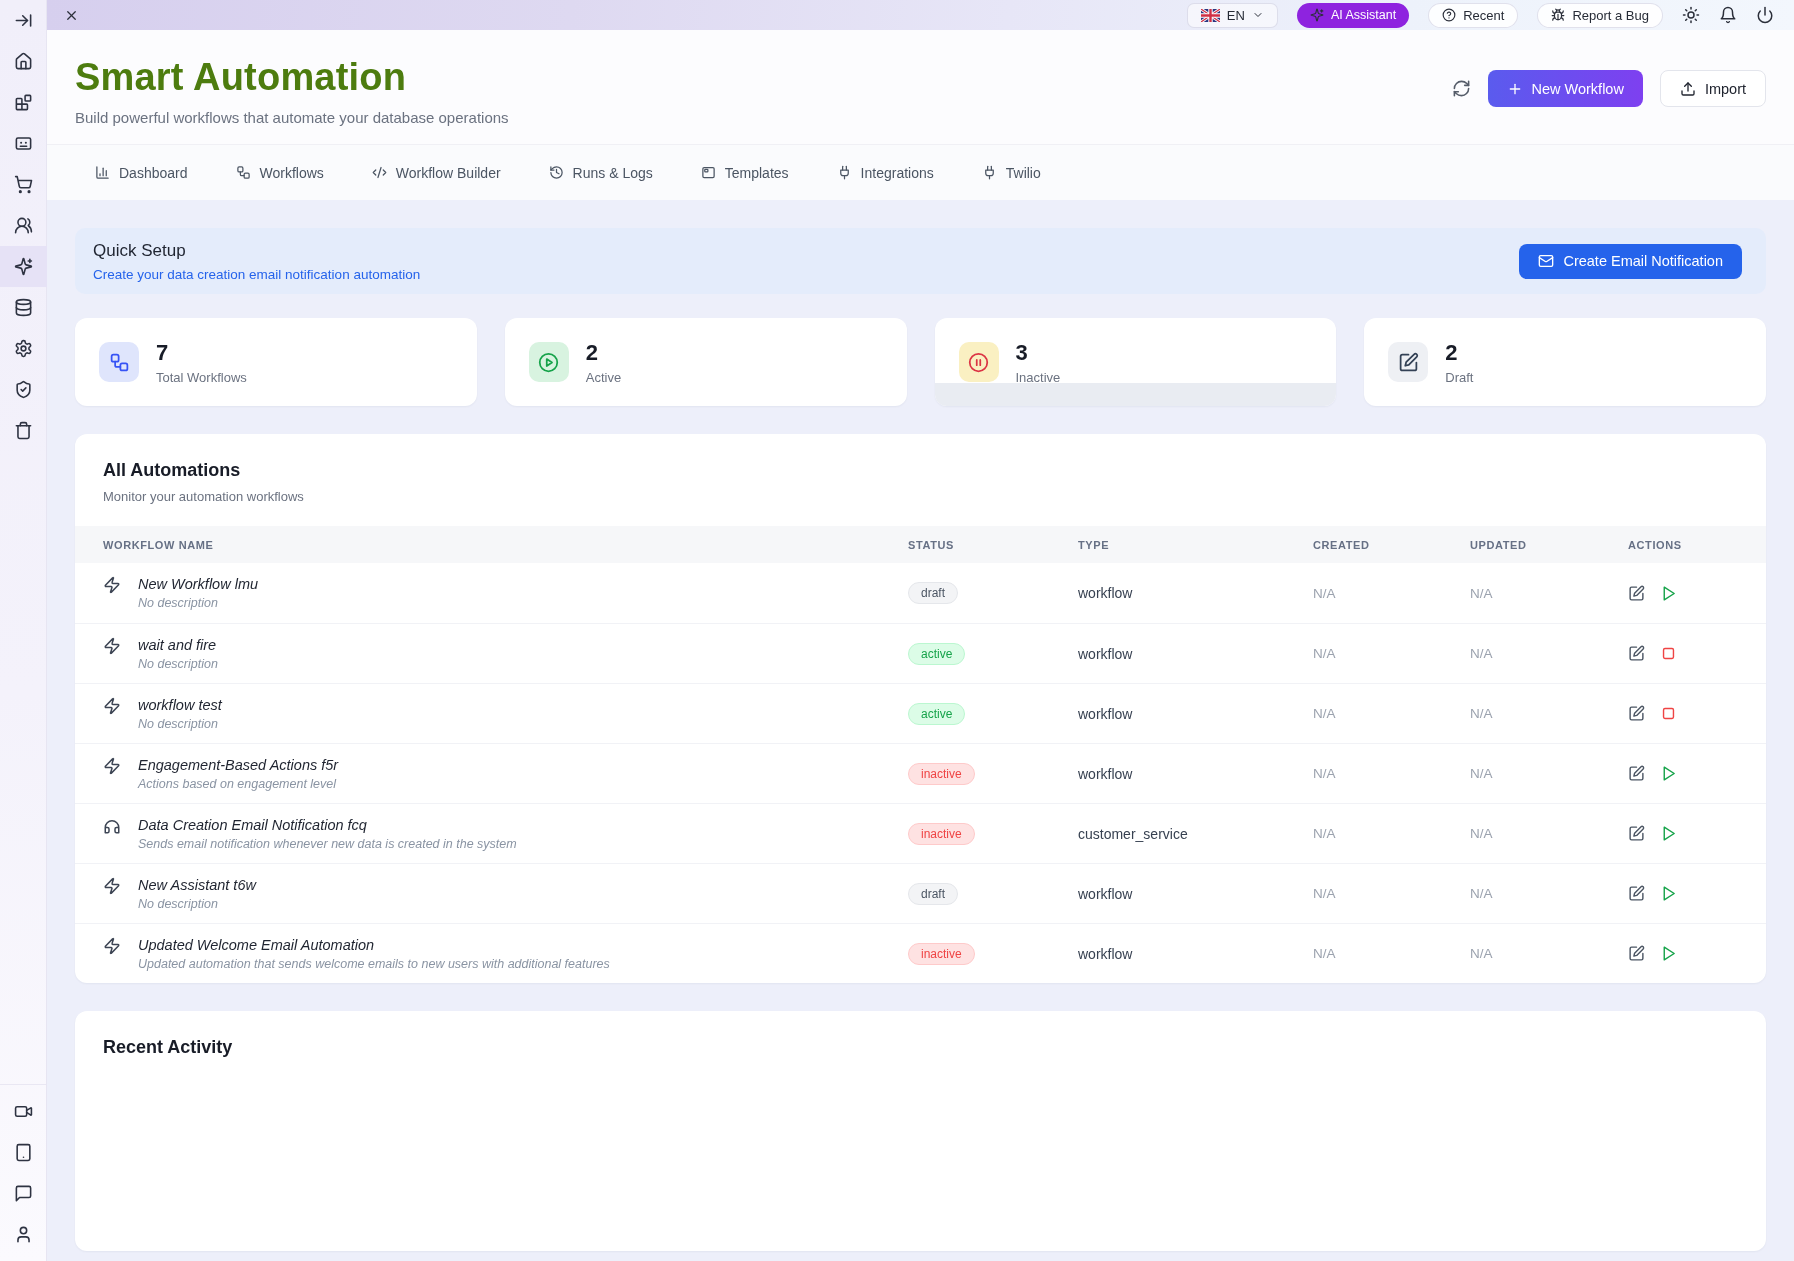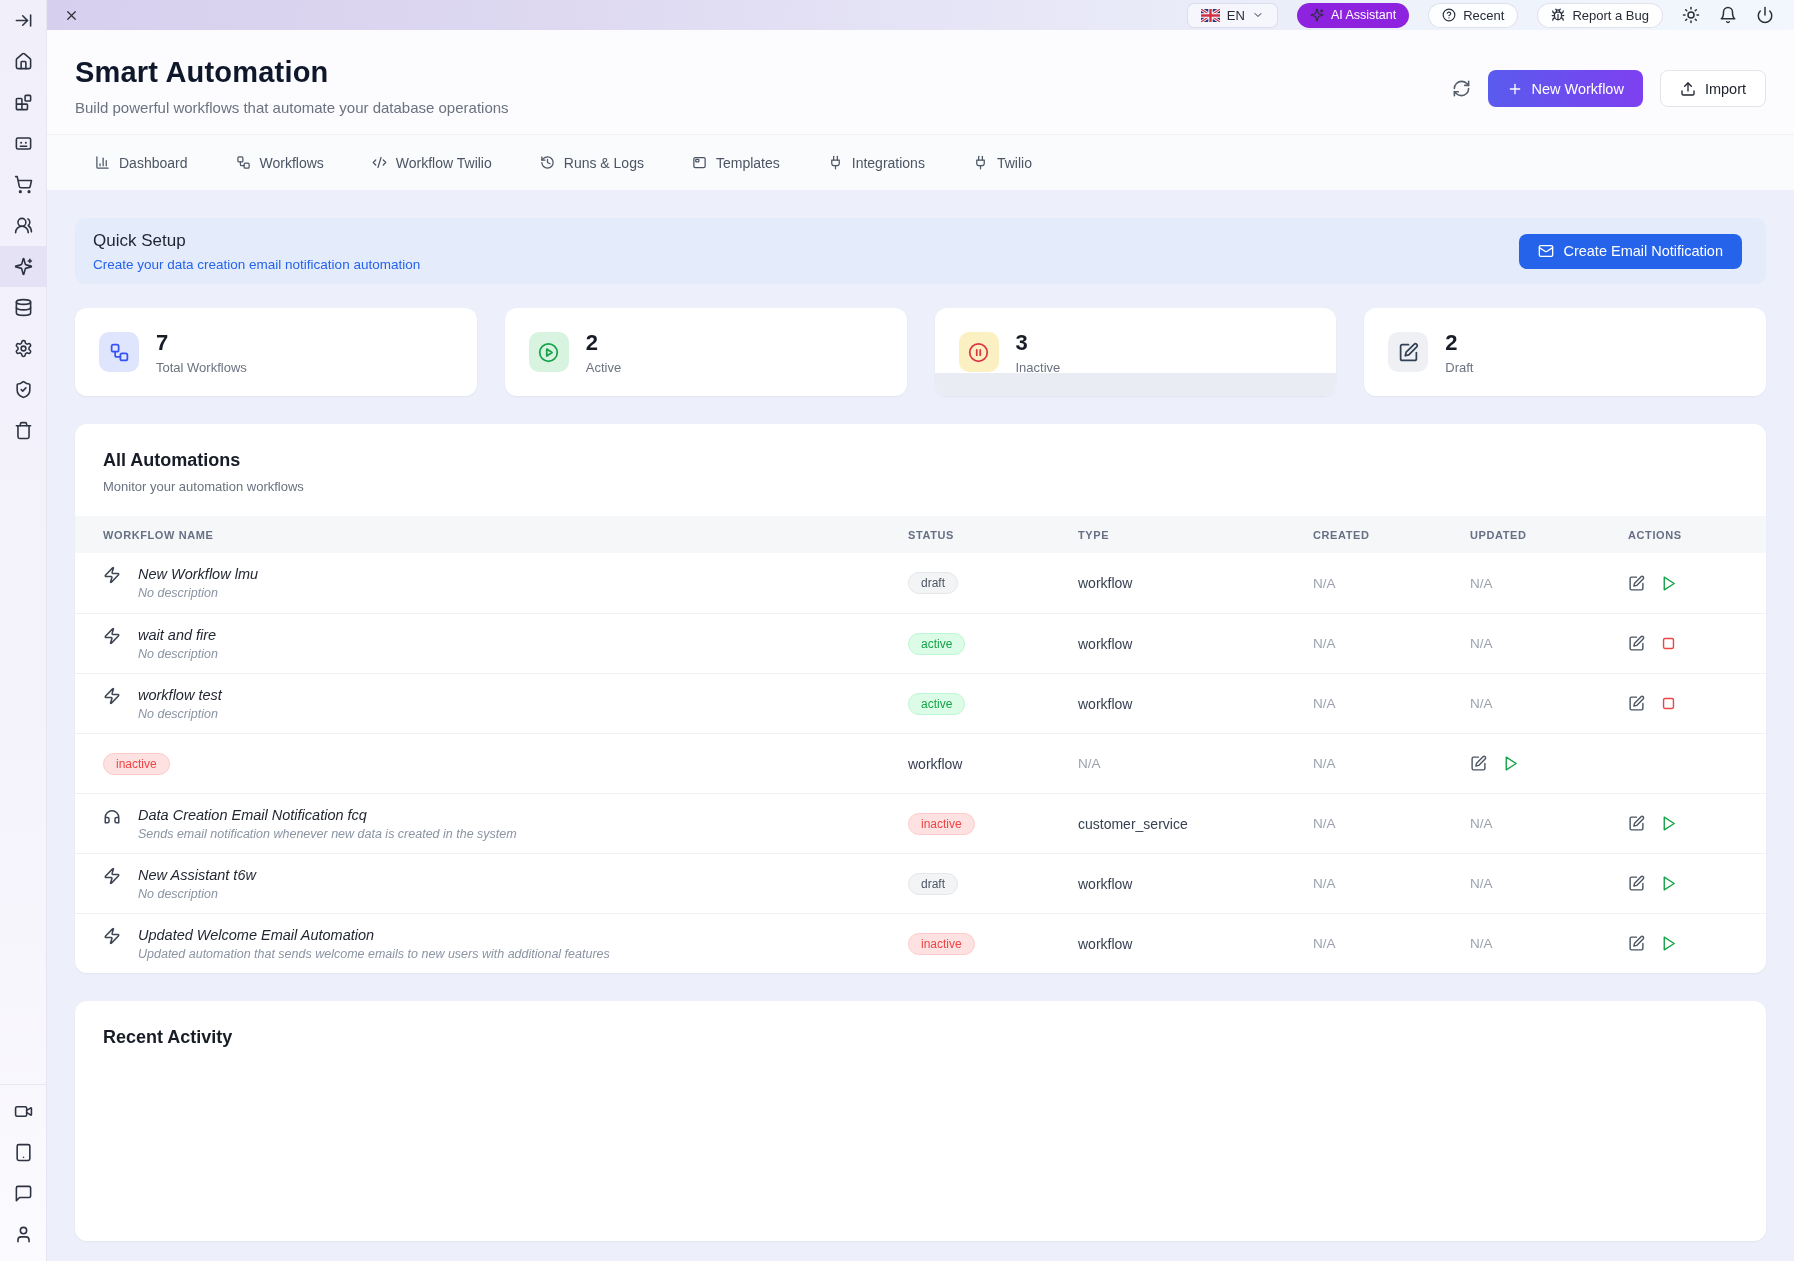--- a/index.html
+++ b/index.html
@@ -28,21 +28,21 @@
   .pill { display:inline-flex; align-items:center; gap:7px; height:25px; padding:0 13px; border-radius:999px;
     background:rgba(255,255,255,.88); border:1px solid rgba(200,200,220,.55); font-size:13px; color:#262b36; cursor:pointer; }
   .lang-pill { border-radius:7px; background:rgba(255,255,255,.55); }
   .ai-pill { background:#8e23df; border:none; color:#ffffff; font-size:12.5px; }
   .tb-iconbtn { width:18px; height:18px; cursor:pointer; }
   #close-btn { width:15px; height:15px; color:#333; cursor:pointer; }
 
   
   #header-zone { background:#fcfcfe; }
   #page-head { display:flex; align-items:flex-start; padding:26px 28px 18px 28px; }
-  #page-title { font-size:29px; font-weight:700; color:#0f172a; letter-spacing:.2px; }
+  #page-title { font-size:38px; font-weight:700; color:#4d7c0f; letter-spacing:.2px; }
   #page-subtitle { font-size:15px; color:#6b7280; margin-top:10px; }
   .head-actions { margin-left:auto; display:flex; align-items:center; gap:17px; margin-top:14px; }
   .refresh-btn { width:19px; height:19px; color:#555c69; cursor:pointer; }
   .btn { display:inline-flex; align-items:center; gap:9px; height:37px; padding:0 19px; border-radius:8px;
     font-size:14.5px; cursor:pointer; white-space:nowrap; }
   .btn-primary { background:linear-gradient(90deg,#5a5bee 0%,#7e40f0 100%); color:#fff; }
   .btn-primary .icon, .btn-light .icon { width:16px; height:16px; }
   .btn-light { background:#fff; border:1px solid #e3e5ec; color:#20242f; }
 
   
@@ -391,21 +391,21 @@
           <span>Workflows</span>
         </div>
         <div class="tab">
           <span class="icon">
             <svg viewBox="0 0 24 24" fill="none" stroke="currentColor" stroke-width="2" stroke-linecap="round" stroke-linejoin="round">
               <path d="m18 16 4-4-4-4"></path>
               <path d="m6 8-4 4 4 4"></path>
               <path d="m14.5 4-5 16"></path>
             </svg>
           </span>
-          <span>Workflow Twilio</span>
+          <span>Workflow Builder</span>
         </div>
         <div class="tab">
           <span class="icon">
             <svg viewBox="0 0 24 24" fill="none" stroke="currentColor" stroke-width="2" stroke-linecap="round" stroke-linejoin="round">
               <path d="M3 12a9 9 0 1 0 9-9 9.75 9.75 0 0 0-6.74 2.74L3 8"></path>
               <path d="M3 3v5h5"></path>
               <path d="M12 7v5l4 2"></path>
             </svg>
           </span>
           <span>Runs &amp; Logs</span>
@@ -620,20 +620,31 @@
                 </svg>
               </span>
               <span class="icon act act-stop">
                 <svg viewBox="0 0 24 24" fill="none" stroke="currentColor" stroke-width="2" stroke-linecap="round" stroke-linejoin="round">
                   <rect x="5" y="5" width="14" height="14" rx="2"></rect>
                 </svg>
               </span>
             </div>
           </div>
           <div class="tgrid trow">
+            <div class="name-cell">
+              <span class="icon row-icon">
+                <svg viewBox="0 0 24 24" fill="none" stroke="currentColor" stroke-width="2" stroke-linecap="round" stroke-linejoin="round">
+                  <path d="M4 14a1 1 0 0 1-.78-1.63l9.9-10.2a.5.5 0 0 1 .86.46l-1.92 6.02A1 1 0 0 0 13 10h7a1 1 0 0 1 .78 1.63l-9.9 10.2a.5.5 0 0 1-.86-.46l1.92-6.02A1 1 0 0 0 11 14z"></path>
+                </svg>
+              </span>
+              <div>
+                <div class="wf-name">Engagement-Based Actions f5r</div>
+                <div class="wf-desc">Actions based on engagement level</div>
+              </div>
+            </div>
             <div><span class="badge inactive">inactive</span></div>
             <div class="type-cell">workflow</div>
             <div class="na-cell">N/A</div>
             <div class="na-cell">N/A</div>
             <div class="actions-cell">
               <span class="icon act act-edit">
                 <svg viewBox="0 0 24 24" fill="none" stroke="currentColor" stroke-width="2" stroke-linecap="round" stroke-linejoin="round">
                   <path d="M12 3H5a2 2 0 0 0-2 2v14a2 2 0 0 0 2 2h14a2 2 0 0 0 2-2v-7"></path>
                   <path d="M18.4 2.6a2.1 2.1 0 1 1 3 3L12.3 14.7l-4 1 1-4z"></path>
                 </svg>

